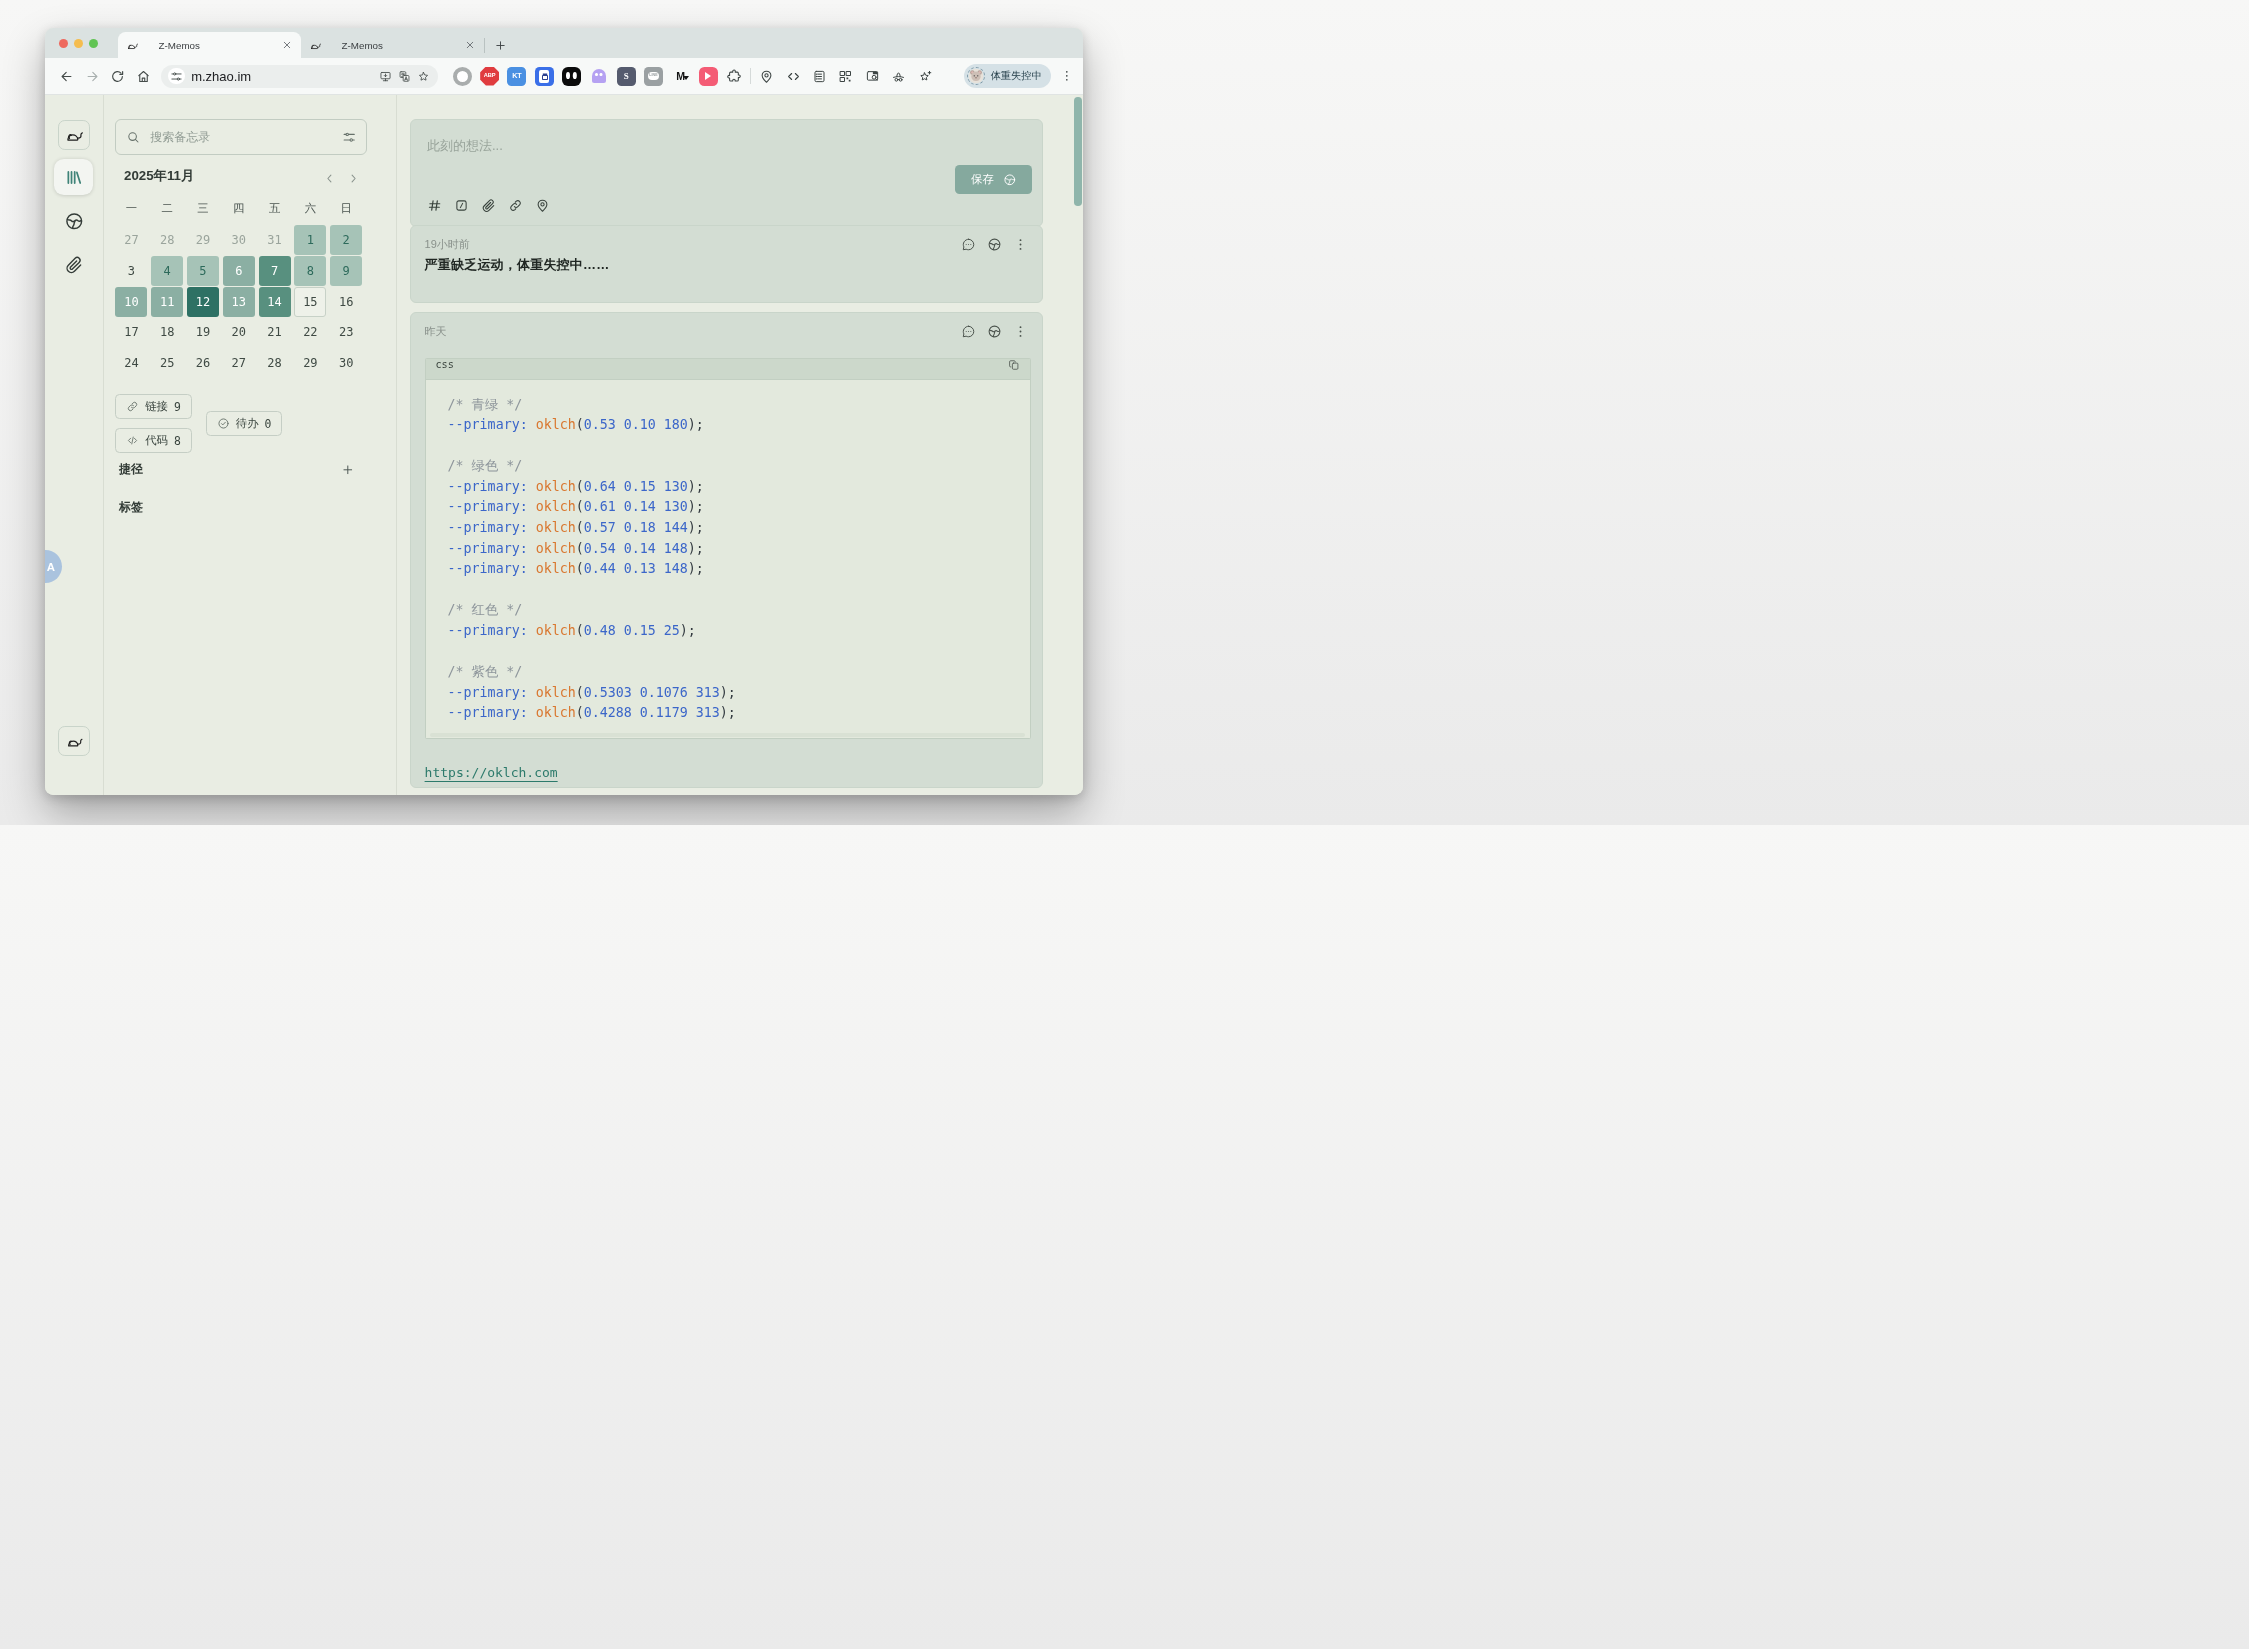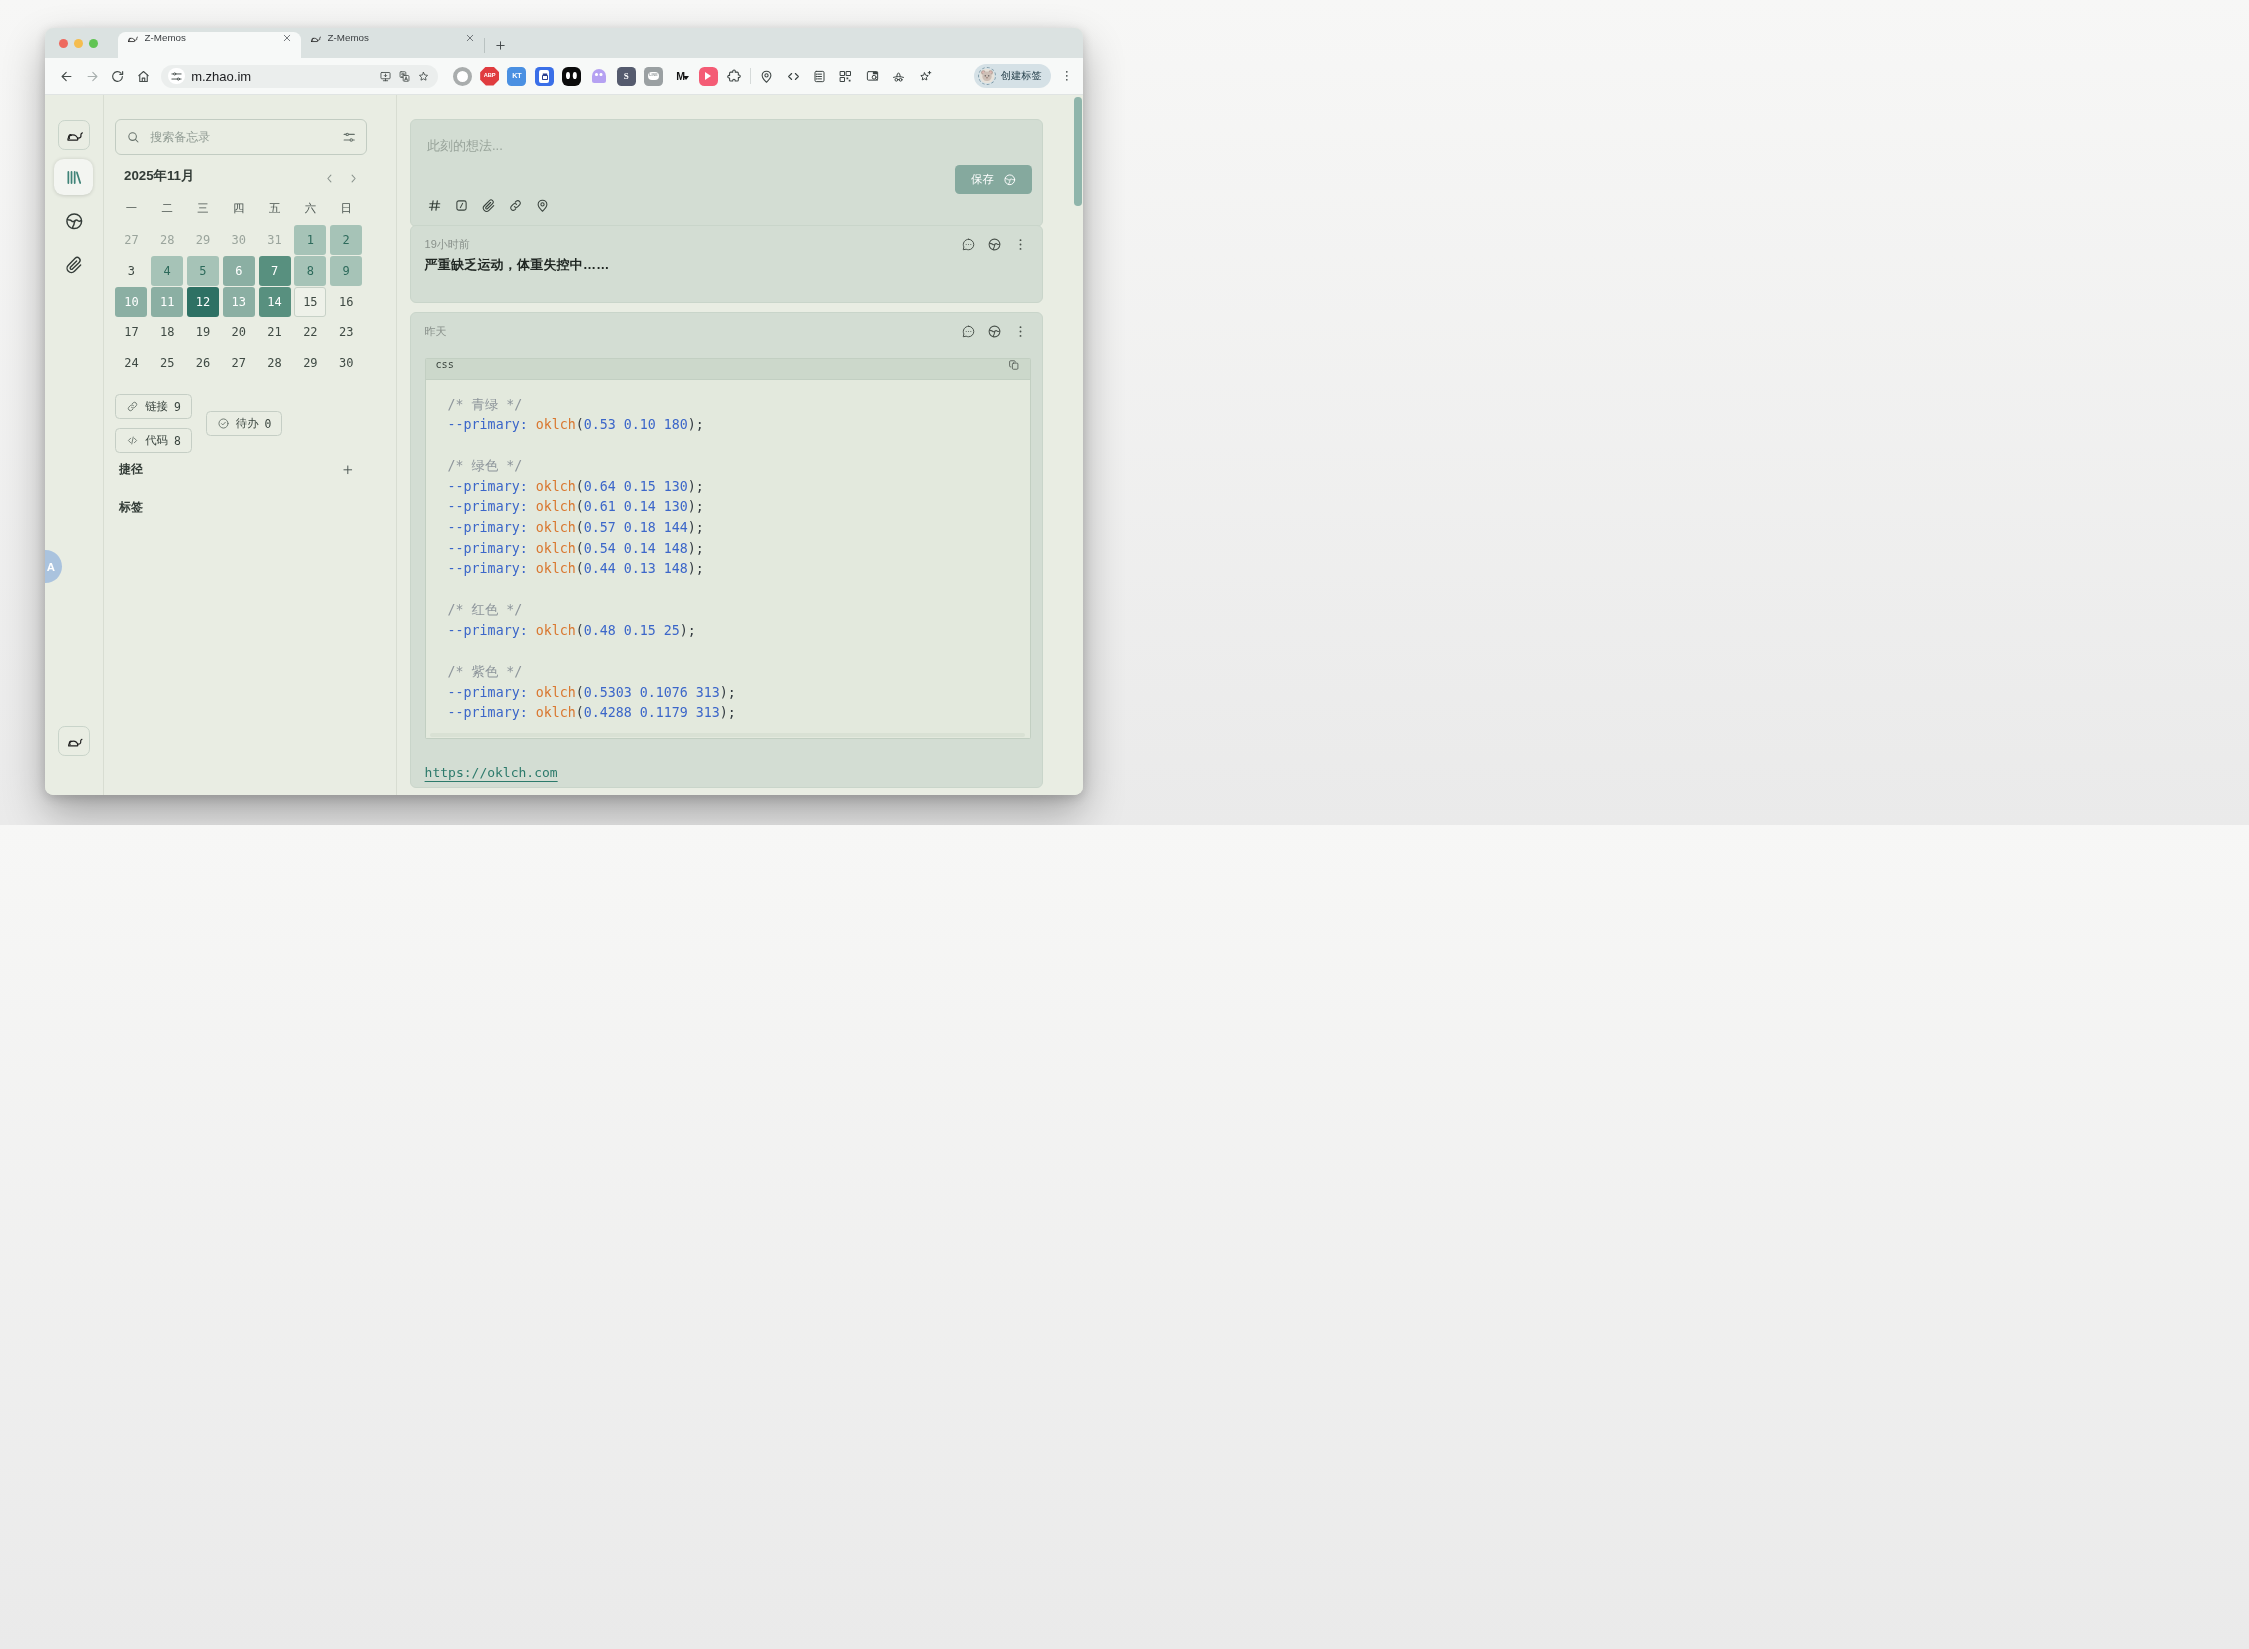--- a/index.html
+++ b/index.html
@@ -19,21 +19,21 @@
     border-radius:8.3px;overflow:hidden;background:#e9ede3;
     box-shadow:0 19px 42px rgba(0,0,0,.30),0 3px 10.6px rgba(0,0,0,.16);
     display:flex;flex-direction:column;
   }
 
   
   .tabstrip{height:30px;background:#dbe2e1;display:flex;align-items:flex-end;flex:none;position:relative}
   .lights{position:absolute;left:13.6px;top:10.6px;display:flex;gap:6px}
   .light{width:9px;height:9px;border-radius:50%}
   .l-red{background:#ee6a5f}.l-yellow{background:#f5bd4f}.l-green{background:#61c454}
-  .tab{height:26px;width:183px;display:flex;padding:0 7.6px;gap:6px;box-sizing:border-box}
+  .tab{height:26px;width:183px;display:flex;align-items:center;padding:0 7.6px;gap:20px;box-sizing:border-box}
   .tab.active{margin-left:73px;background:#f7f9f8;border-radius:7.6px 7.6px 0 0}
   .tab .fav{width:13px;height:13px;color:#222}
   .tab .t-title{flex:1;font-size:9.8px;color:#3c4043;white-space:nowrap;overflow:hidden}
   .tab .t-close{width:12px;height:12px;color:#5f6368;cursor:pointer}
   .tab-divider{width:0.8px;height:15px;background:#b9c2c1;margin-bottom:5.3px}
   .newtab{width:13px;height:13px;color:#3c4043;margin:0 0 6px 9px}
 
   
   .toolbar{height:36px;background:#f7f9f8;border-bottom:0.8px solid #e0e4e3;display:flex;align-items:center;padding:0 9px;flex:none}
   .navbtn{width:15px;height:15px;margin:0 5.3px}
@@ -356,21 +356,21 @@
               <circle cx="6.5" cy="6.6" r="3.4" fill="#b5a49c"></circle>
               <circle cx="17.5" cy="6.6" r="3.4" fill="#b5a49c"></circle>
               <circle cx="6.5" cy="6.6" r="1.7" fill="#e3b8b4"></circle>
               <circle cx="17.5" cy="6.6" r="1.7" fill="#e3b8b4"></circle>
               <path d="M12 5.2c4.1 0 7 3.1 7 7 0 4.4-3.1 7.4-7 7.4s-7-3-7-7.4c0-3.9 2.9-7 7-7z" fill="#cdbfb6"></path>
               <circle cx="9.4" cy="11.8" r="1" fill="#3a3a3a"></circle>
               <circle cx="14.6" cy="11.8" r="1" fill="#3a3a3a"></circle>
               <circle cx="12" cy="14.6" r="1.1" fill="#8a6f66"></circle>
             </svg>
           </span>
-        <span class="p-label">创建标签</span>
+        <span class="p-label">体重失控中</span>
       </div>
       <span class="icn kebab-btn">
           <svg viewBox="0 0 24 24" fill="none" stroke="currentColor" stroke-width="1.7" stroke-linecap="round" stroke-linejoin="round">
             <circle cx="12" cy="5" r="1.5" fill="currentColor" stroke="none"></circle>
             <circle cx="12" cy="12" r="1.5" fill="currentColor" stroke="none"></circle>
             <circle cx="12" cy="19" r="1.5" fill="currentColor" stroke="none"></circle>
           </svg>
         </span>
     </div>
   </div>

